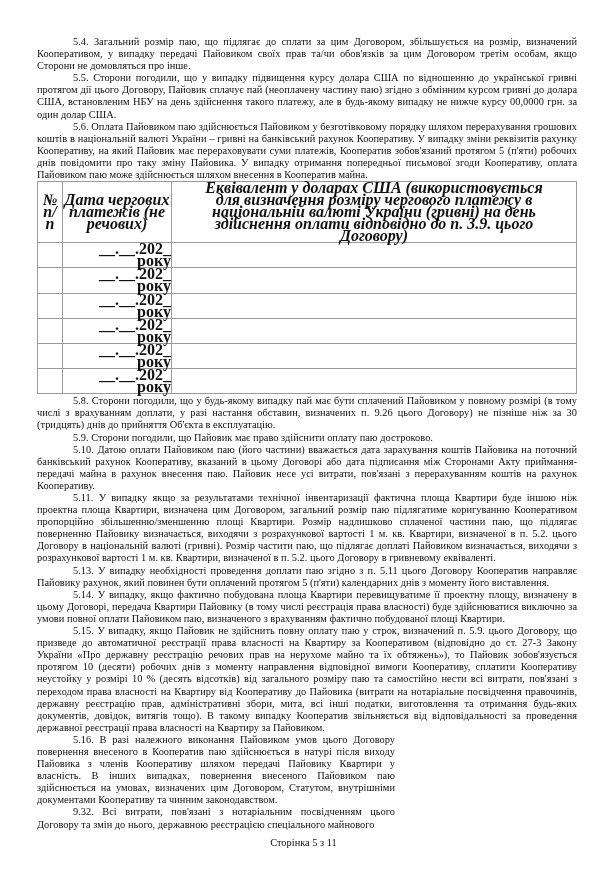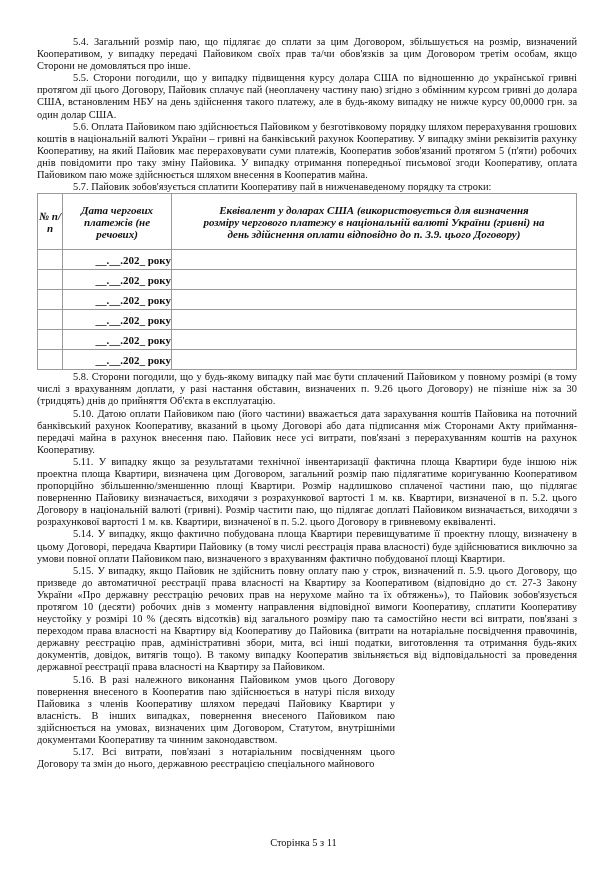--- a/index.html
+++ b/index.html
@@ -6,42 +6,41 @@
   body { width: 607px; height: 876px; position: relative; overflow: hidden; }
   .page {
     position: absolute; left: 37px; top: 36px; width: 540px;
     font-family: "Liberation Serif", "DejaVu Serif", serif;
     font-size: 10.4px; line-height: 12.1px; color: #111;
   }
   .p { text-align: justify; text-indent: 36px; margin: 0; }
   .narrow { width: 358px; }
   table.sched {
     border-collapse: collapse; width: 540px; margin: 0 0 1px 0;
-    font-family: "Liberation Serif", "DejaVu Serif", serif; font-size: 11px; padding-left: 20px;
+    font-family: "Liberation Serif", "DejaVu Serif", serif; font-size: 16px; padding-left: 20px;
   }
   table.sched td, table.sched th {
     border: 1px solid #9a9a9a; padding: 0; vertical-align: middle; text-align: center;
   }
   table.sched th { font-weight: bold; font-style: italic; line-height: 12px; height: 55px; }
   table.sched td { height: 19px; font-weight: bold; text-align: right; }
   .c1 { width: 24px; }
   .c2 { width: 108px; }
   .footer {
     position: absolute; left: 0; width: 607px; top: 837px; text-align: center;
     font-family: "Liberation Serif", "DejaVu Serif", serif; font-size: 10.4px; color: #111;
   }
 </style>
 </head>
 <body>
 
 <div class="page">
   <p class="p">5.4. Загальний розмір паю, що підлягає до сплати за цим Договором, збільшується на розмір, визначений Кооперативом, у випадку передачі Пайовиком своїх прав та/чи обов'язків за цим Договором третім особам, якщо Сторони не домовляться про інше.</p>
   <p class="p">5.5. Сторони погодили, що у випадку підвищення курсу долара США по відношенню до української гривні протягом дії цього Договору, Пайовик сплачує пай (неоплачену частину паю) згідно з обмінним курсом гривні до долара США, встановленим НБУ на день здійснення такого платежу, але в будь-якому випадку не нижче курсу 00,0000 грн. за один долар США.</p>
   <p class="p">5.6. Оплата Пайовиком паю здійснюється Пайовиком у безготівковому порядку шляхом перерахування грошових коштів в національній валюті України – гривні на банківський рахунок Кооперативу. У випадку зміни реквізитів рахунку Кооперативу, на який Пайовик має перераховувати суми платежів, Кооператив зобов'язаний протягом 5 (п'яти) робочих днів повідомити про таку зміну Пайовика. У випадку отримання попередньої письмової згоди Кооперативу, оплата Пайовиком паю може здійснюється шляхом внесення в Кооператив майна.</p>
-  <p class="p">5.7. Пайовик зобов'язується сплатити Кооперативу пай в нижченаведеному порядку та строки:</p>
 
   <table class="sched">
     <tbody>
         <tr>
       <th class="c1">№ п/ п</th>
       <th class="c2">Дата чергових платежів (не речових)</th>
       <th style="padding:0 30px;">Еквівалент у доларах США (використовується для визначення розміру чергового платежу в національній валюті України (гривні) на день здійснення оплати відповідно до п. 3.9. цього Договору)</th>
     </tr>
     <tr>
       <td></td>
@@ -70,21 +69,23 @@
     </tr>
     <tr>
       <td></td>
       <td>__.__.202_ року</td>
       <td></td>
     </tr>
   </tbody>
     </table>
 
   <p class="p">5.8. Сторони погодили, що у будь-якому випадку пай має бути сплачений Пайовиком у повному розмірі (в тому числі з врахуванням доплати, у разі настання обставин, визначених п. 9.26 цього Договору) не пізніше ніж за 30 (тридцять) днів до прийняття Об'єкта в експлуатацію.</p>
+  <p class="p">5.9. Сторони погодили, що Пайовик має право здійснити оплату паю достроково.</p>
   <p class="p">5.10. Датою оплати Пайовиком паю (його частини) вважається дата зарахування коштів Пайовика на поточний банківський рахунок Кооперативу, вказаний в цьому Договорі або дата підписання між Сторонами Акту приймання-передачі майна в рахунок внесення паю. Пайовик несе усі витрати, пов'язані з перерахуванням коштів на рахунок Кооперативу.</p>
   <p class="p">5.11. У випадку якщо за результатами технічної інвентаризації фактична площа Квартири буде іншою ніж проектна площа Квартири, визначена цим Договором, загальний розмір паю підлягатиме коригуванню Кооперативом пропорційно збільшенню/зменшенню площі Квартири. Розмір надлишково сплаченої частини паю, що підлягає поверненню Пайовику визначається, виходячи з розрахункової вартості 1 м. кв. Квартири, визначеної в п. 5.2. цього Договору в національній валюті (гривні). Розмір частити паю, що підлягає доплаті Пайовиком визначається, виходячи з розрахункової вартості 1 м. кв. Квартири, визначеної в п. 5.2. цього Договору в гривневому еквіваленті.</p>
+  <p class="p">5.13. У випадку необхідності проведення доплати паю згідно з п. 5.11 цього Договору Кооператив направляє Пайовику рахунок, який повинен бути оплачений протягом 5 (п'яти) календарних днів з моменту його виставлення.</p>
   <p class="p">5.14. У випадку, якщо фактично побудована площа Квартири перевищуватиме її проектну площу, визначену в цьому Договорі, передача Квартири Пайовику (в тому числі реєстрація права власності) буде здійснюватися виключно за умови повної оплати Пайовиком паю, визначеного з врахуванням фактично побудованої площі Квартири.</p>
   <p class="p">5.15. У випадку, якщо Пайовик не здійснить повну оплату паю у строк, визначений п. 5.9. цього Договору, що призведе до автоматичної реєстрації права власності на Квартиру за Кооперативом (відповідно до ст. 27-3 Закону України «Про державну реєстрацію речових прав на нерухоме майно та їх обтяжень»), то Пайовик зобов'язується протягом 10 (десяти) робочих днів з моменту направлення відповідної вимоги Кооперативу, сплатити Кооперативу неустойку у розмірі 10 % (десять відсотків) від загального розміру паю та самостійно нести всі витрати, пов'язані з переходом права власності на Квартиру від Кооперативу до Пайовика (витрати на нотаріальне посвідчення правочинів, державну реєстрацію прав, адміністративні збори, мита, всі інші податки, виготовлення та отримання будь-яких документів, довідок, витягів тощо). В такому випадку Кооператив звільняється від відповідальності за проведення державної реєстрації права власності на Квартиру за Пайовиком.</p>
   <p class="p narrow">5.16. В разі належного виконання Пайовиком умов цього Договору повернення внесеного в Кооператив паю здійснюється в натурі після виходу Пайовика з членів Кооперативу шляхом передачі Пайовику Квартири у власність. В інших випадках, повернення внесеного Пайовиком паю здійснюється на умовах, визначених цим Договором, Статутом, внутрішніми документами Кооперативу та чинним законодавством.</p>
-  <p class="p narrow">5.17. Всі витрати, пов'язані з нотаріальним посвідченням цього Договору та змін до нього, державною реєстрацією спеціального майнового</p>
+  <p class="p narrow">9.32. Всі витрати, пов'язані з нотаріальним посвідченням цього Договору та змін до нього, державною реєстрацією спеціального майнового</p>
 </div>
 
 <div class="footer">Сторінка 5 з 11</div>
 
 </body></html>

